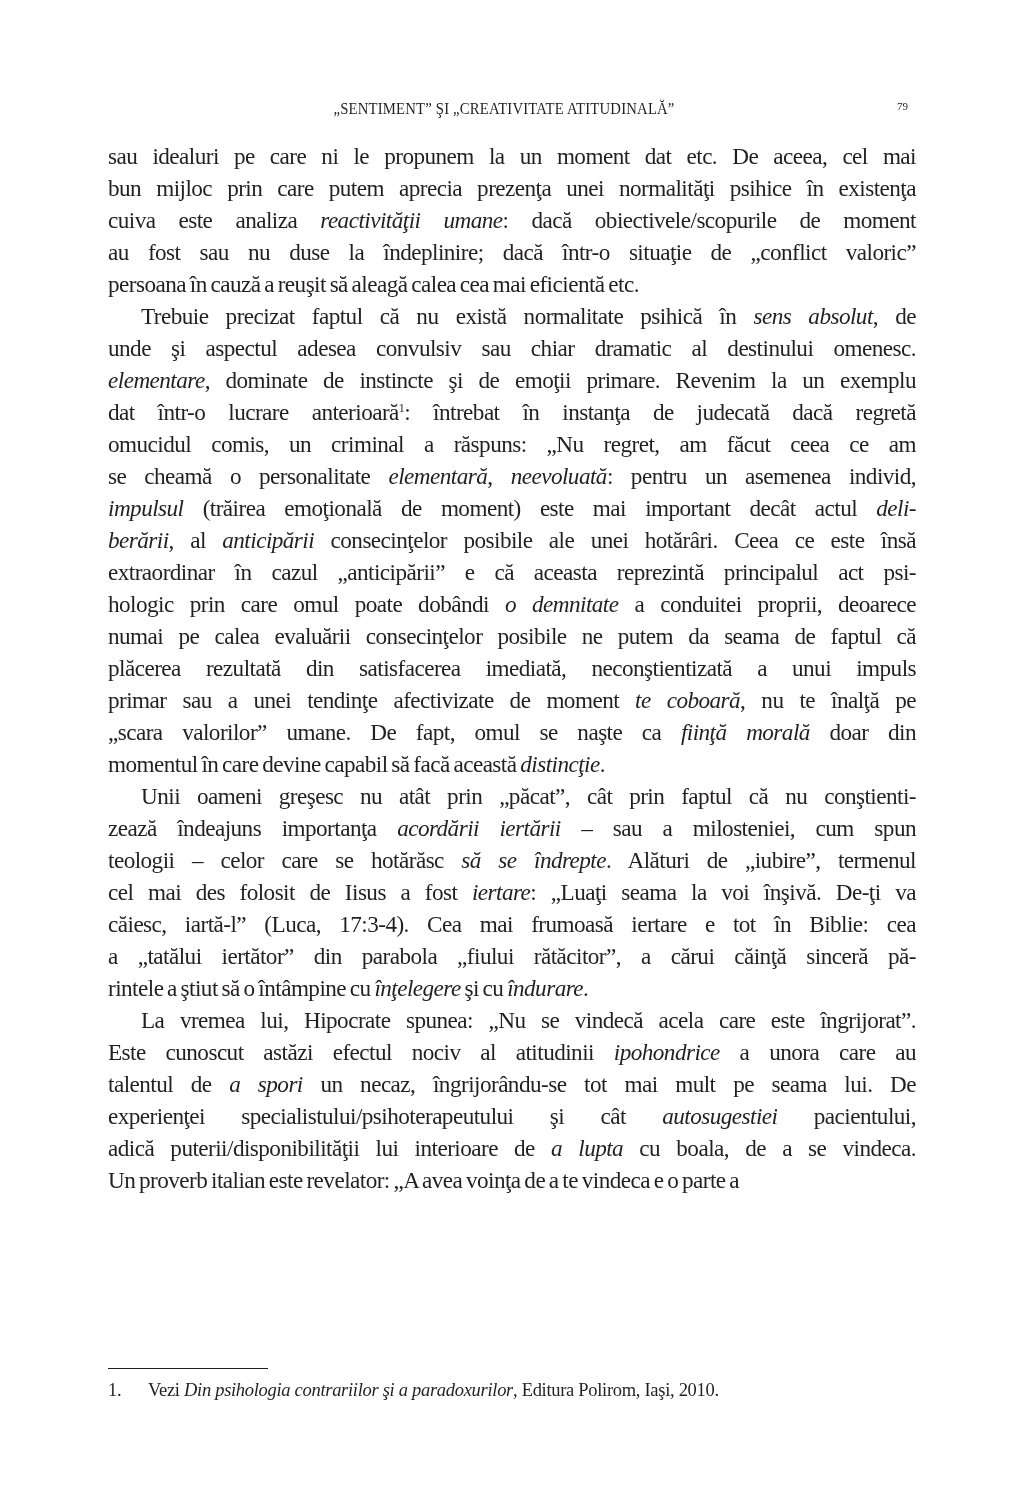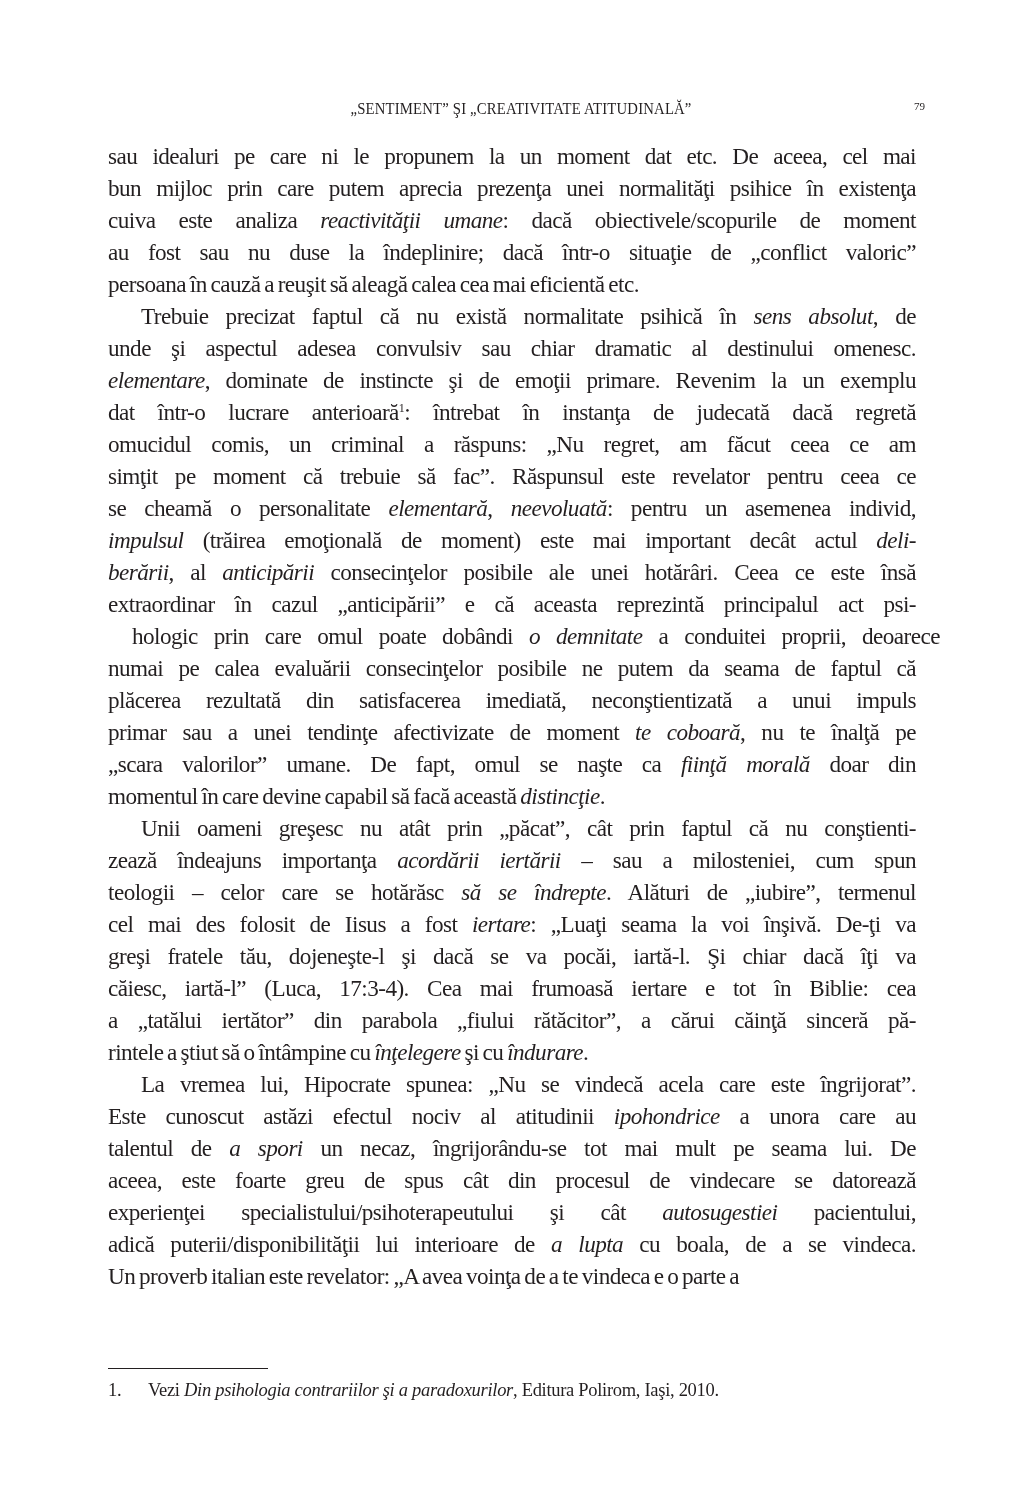--- a/index.html
+++ b/index.html
@@ -1,18 +1,18 @@
 <!DOCTYPE html>
 <html><head>
 <meta charset="utf-8">
 <style>
   html, body { margin:0; padding:0; background:#ffffff; }
   body { width:1024px; height:1504px; position:relative; overflow:hidden;
          font-family:"Liberation Serif", serif; color:#231f20; }
-  .header { position:absolute; left:117px; top:98px; width:808px; height:24px; }
+  .header { position:absolute; left:100px; top:98px; width:808px; height:24px; }
   .running-title { position:absolute; left:0; width:808px; text-align:center;
          font-size:16px; letter-spacing:0.2px; transform:scaleX(0.92); transform-origin:center; top:2px; }
   .page-number { position:absolute; right:0; top:2px; font-size:11px; }
   .body-text { position:absolute; left:108px; top:140px; width:808px; }
   .para { margin:0; }
   .line { display:block; height:32px; line-height:32px; font-size:23.2px;
           white-space:nowrap; overflow:visible; }
   .line-inner { display:block; width:808px; text-align:justify; text-align-last:justify;
           white-space:normal; word-spacing:-1.5px; letter-spacing:-0.55px; }
   .line.last .line-inner { text-align-last:left; }
@@ -61,36 +61,33 @@
       <span class="line">
         <span class="line-inner" style="width: 808px; display: block;"><span class="it">elementare</span><span>, dominate de instincte şi de emoţii primare. Revenim la un exemplu</span></span>
       </span>
       <span class="line">
         <span class="line-inner" style="width: 808px; display: block;"><span>dat într-o lucrare anterioară</span><sup>1</sup><span>: întrebat în instanţa de judecată dacă regretă</span></span>
       </span>
       <span class="line">
         <span class="line-inner" style="width: 808px; display: block;"><span>omucidul comis, un criminal a răspuns: „Nu regret, am făcut ceea ce am</span></span>
       </span>
       <span class="line">
-        <span class="line-inner" style="width: 808px; display: block;"><span>simţit pe moment că trebuie să fac”. Răspunsul este revelator pentru ceea ce</span></span>
-      </span>
-      <span class="line">
         <span class="line-inner" style="width: 808px; display: block;"><span>se cheamă o personalitate </span><span class="it">elementară</span><span>, </span><span class="it">neevoluată</span><span>: pentru un asemenea individ,</span></span>
       </span>
       <span class="line">
         <span class="line-inner" style="width: 808px; display: block;"><span class="it">impulsul</span><span> (trăirea emoţională de moment) este mai important decât actul </span><span class="it">deli-</span></span>
       </span>
       <span class="line">
         <span class="line-inner" style="width: 808px; display: block;"><span class="it">berării</span><span>, al </span><span class="it">anticipării</span><span> consecinţelor posibile ale unei hotărâri. Ceea ce este însă</span></span>
       </span>
       <span class="line">
         <span class="line-inner" style="width: 808px; display: block;"><span>extraordinar în cazul „anticipării” e că aceasta reprezintă principalul act psi-</span></span>
       </span>
       <span class="line">
-        <span class="line-inner" style="width: 808px; display: block; margin-left: 24px;"><span>hologic prin care omul poate dobândi </span><span class="it">o demnitate</span><span> a conduitei proprii, deoarece</span></span>
+        <span class="line-inner" style="width: 808px; display: block;"><span>hologic prin care omul poate dobândi </span><span class="it">o demnitate</span><span> a conduitei proprii, deoarece</span></span>
       </span>
       <span class="line">
         <span class="line-inner" style="width: 808px; display: block;"><span>numai pe calea evaluării consecinţelor posibile ne putem da seama de faptul că</span></span>
       </span>
       <span class="line">
         <span class="line-inner" style="width: 808px; display: block;"><span>plăcerea rezultată din satisfacerea imediată, neconştientizată a unui impuls</span></span>
       </span>
       <span class="line">
         <span class="line-inner" style="width: 808px; display: block;"><span>primar sau a unei tendinţe afectivizate de moment </span><span class="it">te coboară</span><span>, nu te înalţă pe</span></span>
       </span>
@@ -108,46 +105,40 @@
       <span class="line">
         <span class="line-inner" style="width: 808px; display: block;"><span>zează îndeajuns importanţa </span><span class="it">acordării iertării</span><span> – sau a milosteniei, cum spun</span></span>
       </span>
       <span class="line">
         <span class="line-inner" style="width: 808px; display: block;"><span>teologii – celor care se hotărăsc </span><span class="it">să se îndrepte</span><span>. Alături de „iubire”, termenul</span></span>
       </span>
       <span class="line">
         <span class="line-inner" style="width: 808px; display: block;"><span>cel mai des folosit de Iisus a fost </span><span class="it">iertare</span><span>: „Luaţi seama la voi înşivă. De-ţi va</span></span>
       </span>
       <span class="line">
-        <span class="line-inner" style="width: 808px; display: block;"><span>greşi fratele tău, dojeneşte-l şi dacă se va pocăi, iartă-l. Şi chiar dacă îţi va</span></span>
-      </span>
-      <span class="line">
         <span class="line-inner" style="width: 808px; display: block;"><span>căiesc, iartă-l” (Luca, 17:3-4). Cea mai frumoasă iertare e tot în Biblie: cea</span></span>
       </span>
       <span class="line">
         <span class="line-inner" style="width: 808px; display: block;"><span>a „tatălui iertător” din parabola „fiului rătăcitor”, a cărui căinţă sinceră pă-</span></span>
       </span>
       <span class="line last">
         <span class="line-inner" style="width: 808px; display: block;"><span>rintele a ştiut să o întâmpine cu </span><span class="it">înţelegere</span><span> şi cu </span><span class="it">îndurare</span><span>.</span></span>
       </span>
     </div>
     <div class="para">
       <span class="line indent">
         <span class="line-inner" style="width: 775px; display: block;"><span>La vremea lui, Hipocrate spunea: „Nu se vindecă acela care este îngrijorat”.</span></span>
       </span>
       <span class="line">
         <span class="line-inner" style="width: 808px; display: block;"><span>Este cunoscut astăzi efectul nociv al atitudinii </span><span class="it">ipohondrice</span><span> a unora care au</span></span>
       </span>
       <span class="line">
         <span class="line-inner" style="width: 808px; display: block;"><span>talentul de </span><span class="it">a spori</span><span> un necaz, îngrijorându-se tot mai mult pe seama lui. De</span></span>
       </span>
       <span class="line">
-        <span class="line-inner" style="width: 808px; display: block;"><span>aceea, este foarte greu de spus cât din procesul de vindecare se datorează</span></span>
-      </span>
-      <span class="line">
         <span class="line-inner" style="width: 808px; display: block;"><span>experienţei specialistului/psihoterapeutului şi cât </span><span class="it">autosugestiei</span><span> pacientului,</span></span>
       </span>
       <span class="line">
         <span class="line-inner" style="width: 808px; display: block;"><span>adică puterii/disponibilităţii lui interioare de </span><span class="it">a lupta</span><span> cu boala, de a se vindeca.</span></span>
       </span>
       <span class="line last">
         <span class="line-inner" style="width: 808px; display: block;"><span>Un proverb italian este revelator: „A avea voinţa de a te vindeca e o parte a</span></span>
       </span>
     </div>
   </div>

